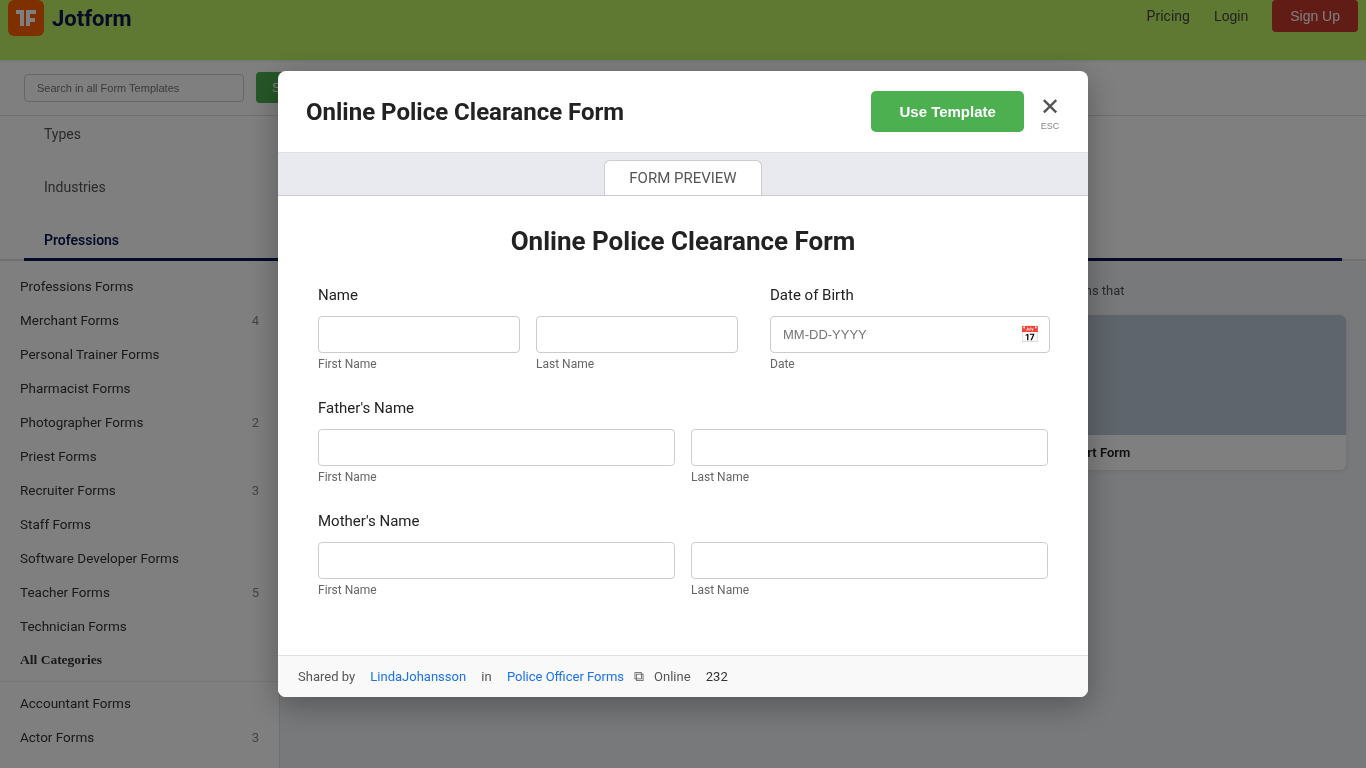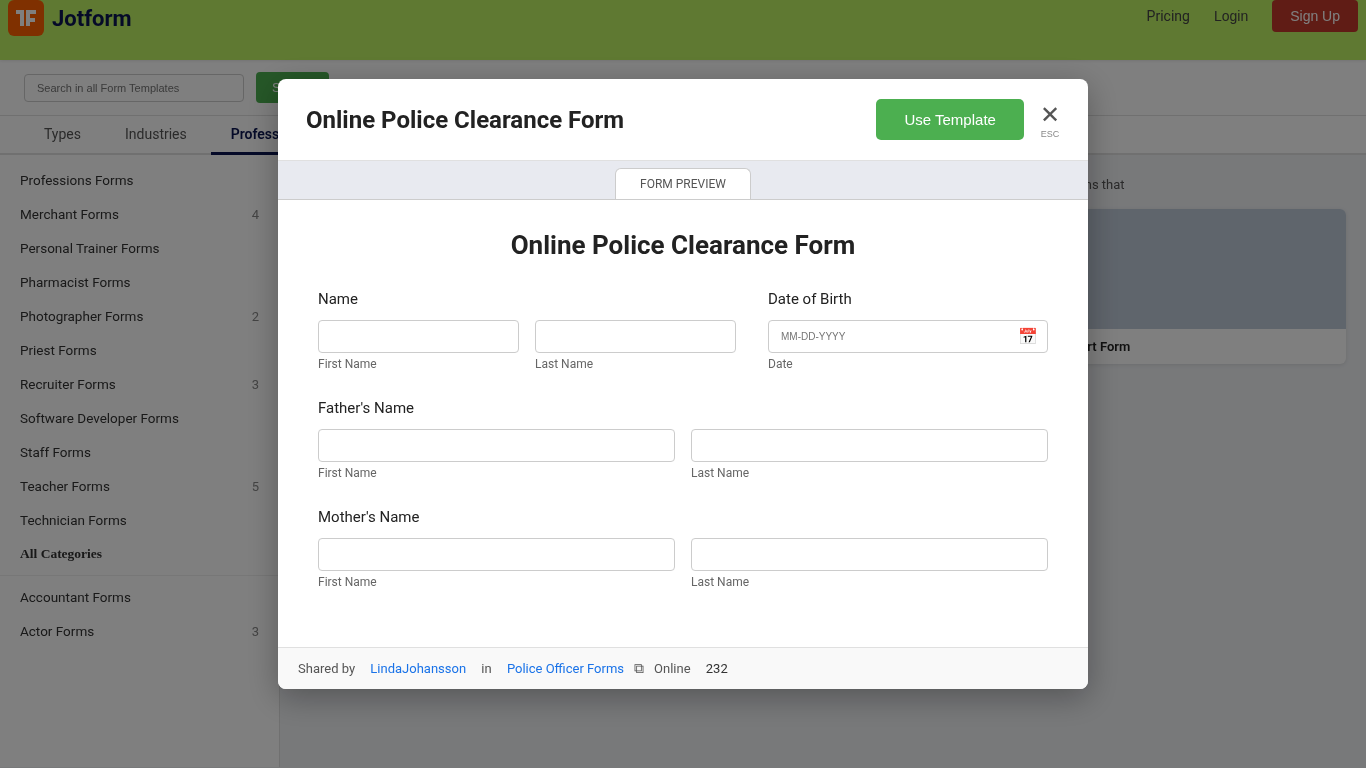--- a/index.html
+++ b/index.html
@@ -80,23 +80,24 @@
       padding: 8px 16px;
       border-radius: 4px;
       cursor: pointer;
       font-size: 13px;
     }
 
     
     .tabs-row {
       background: #fff;
       display: flex;
-      gap: 4px;
+      gap: 16px;
       border-bottom: 2px solid #e0e0e0;
       padding: 0 24px;
+      flex-direction: column;
     }
     .tab {
       padding: 10px 20px;
       font-size: 14px;
       cursor: pointer;
       color: #555;
       border-bottom: 3px solid transparent;
       margin-bottom: -2px;
     }
     .tab.active {
@@ -213,21 +214,21 @@
       gap: 16px;
     }
     .btn-use-template {
       background: #4CAF50;
       color: #fff;
       border: none;
       padding: 12px 28px;
       border-radius: 5px;
       cursor: pointer;
       font-size: 15px;
-      font-weight: 400;
+      font-weight: 700;
     }
     .btn-close {
       background: none;
       border: none;
       font-size: 24px;
       cursor: pointer;
       color: #555;
       display: flex;
       flex-direction: column;
       align-items: center;
@@ -239,21 +240,21 @@
 
     
     .modal-tabs {
       display: flex;
       justify-content: center;
       background: #e8eaf0;
       border-bottom: 1px solid #ccc;
     }
     .modal-tab {
       padding: 8px 24px;
-      font-size: 12px;
+      font-size: 15px;
       color: #555;
       cursor: pointer;
       background: #fff;
       border-radius: 6px 6px 0 0;
       margin-top: 7px;
       border: 1px solid #ccc;
       border-bottom: none;
     }
 
     
@@ -287,21 +288,21 @@
       display: flex;
       flex-direction: column;
       gap: 4px;
     }
     .form-field.half { flex: 1; }
     .form-field.full { flex: 1; }
     .form-field input {
       border: 1px solid #ccc;
       border-radius: 4px;
       padding: 10px 12px;
-      font-size: 10px;
+      font-size: 13px;
       background: #fff;
     }
     .form-field input.date-input {
       width: 280px;
     }
     .form-field-sub-label {
       font-size: 12px;
       color: #666;
     }
     .date-wrapper {
@@ -398,25 +399,25 @@
     </div>
     <div class="sidebar-item">
       <span>Priest Forms</span>
       <span class="count"></span>
     </div>
     <div class="sidebar-item">
       <span>Recruiter Forms</span>
       <span class="count">3</span>
     </div>
     <div class="sidebar-item">
+      <span>Staff Forms</span>
+      <span class="count"></span>
+    </div>
+    <div class="sidebar-item">
       <span>Software Developer Forms</span>
-      <span class="count"></span>
-    </div>
-    <div class="sidebar-item">
-      <span>Staff Forms</span>
       <span class="count"></span>
     </div>
     <div class="sidebar-item">
       <span>Teacher Forms</span>
       <span class="count">5</span>
     </div>
     <div class="sidebar-item">
       <span>Technician Forms</span>
       <span class="count"></span>
     </div>

